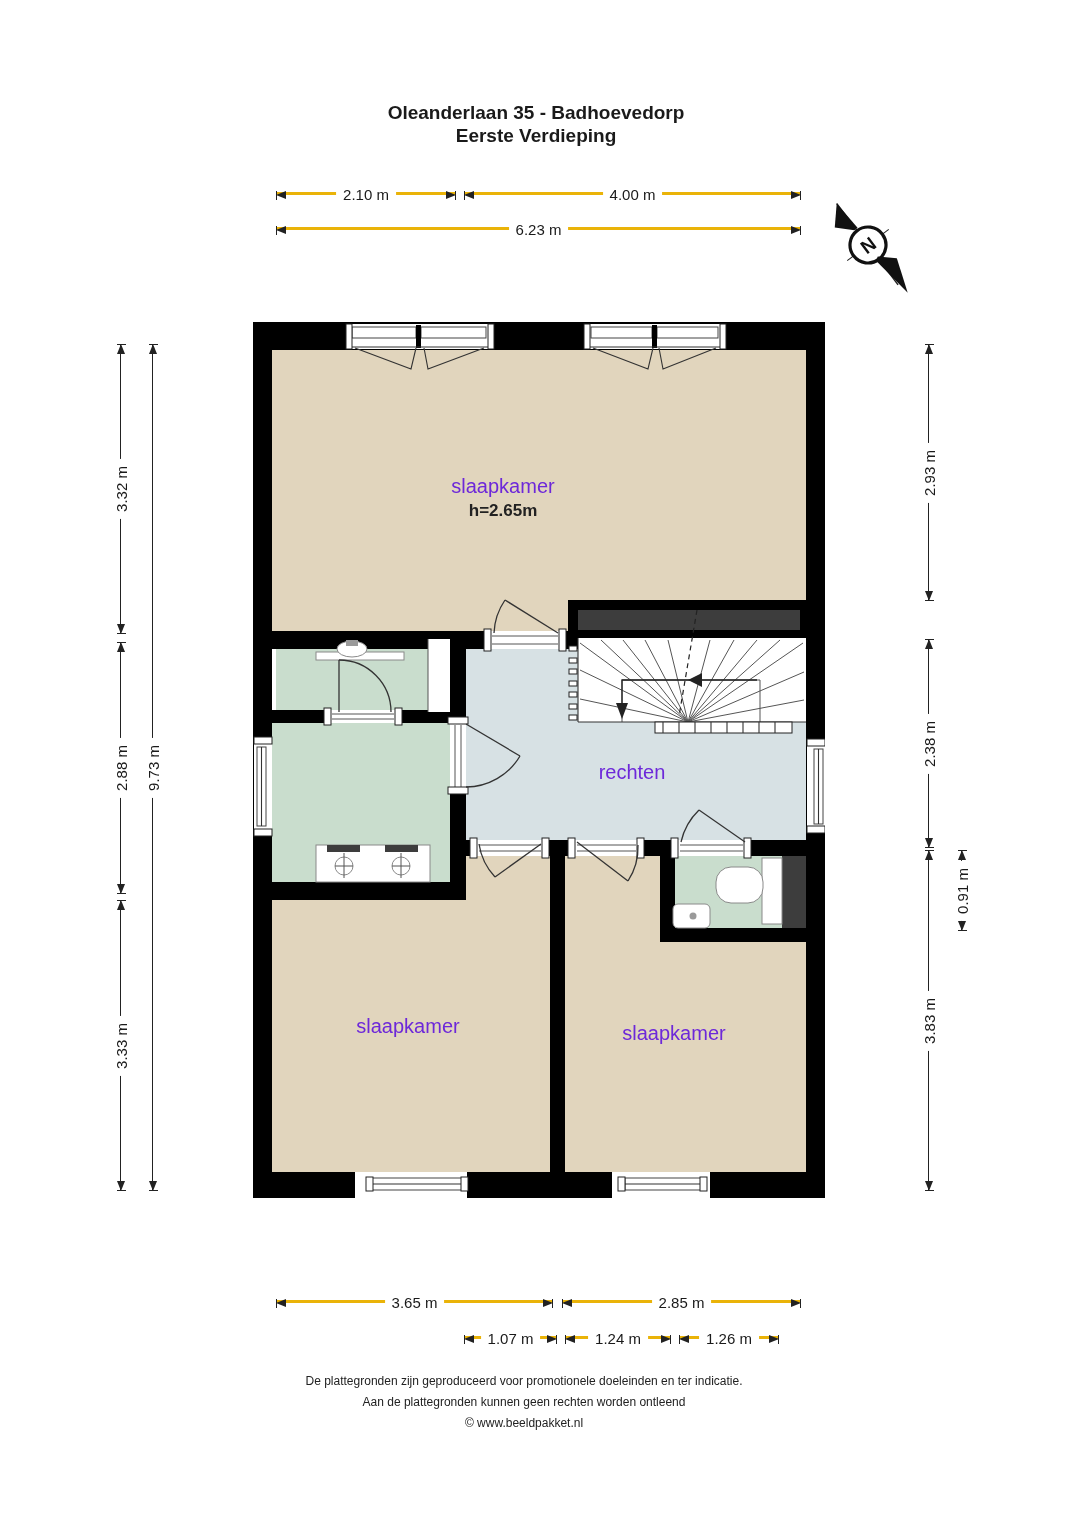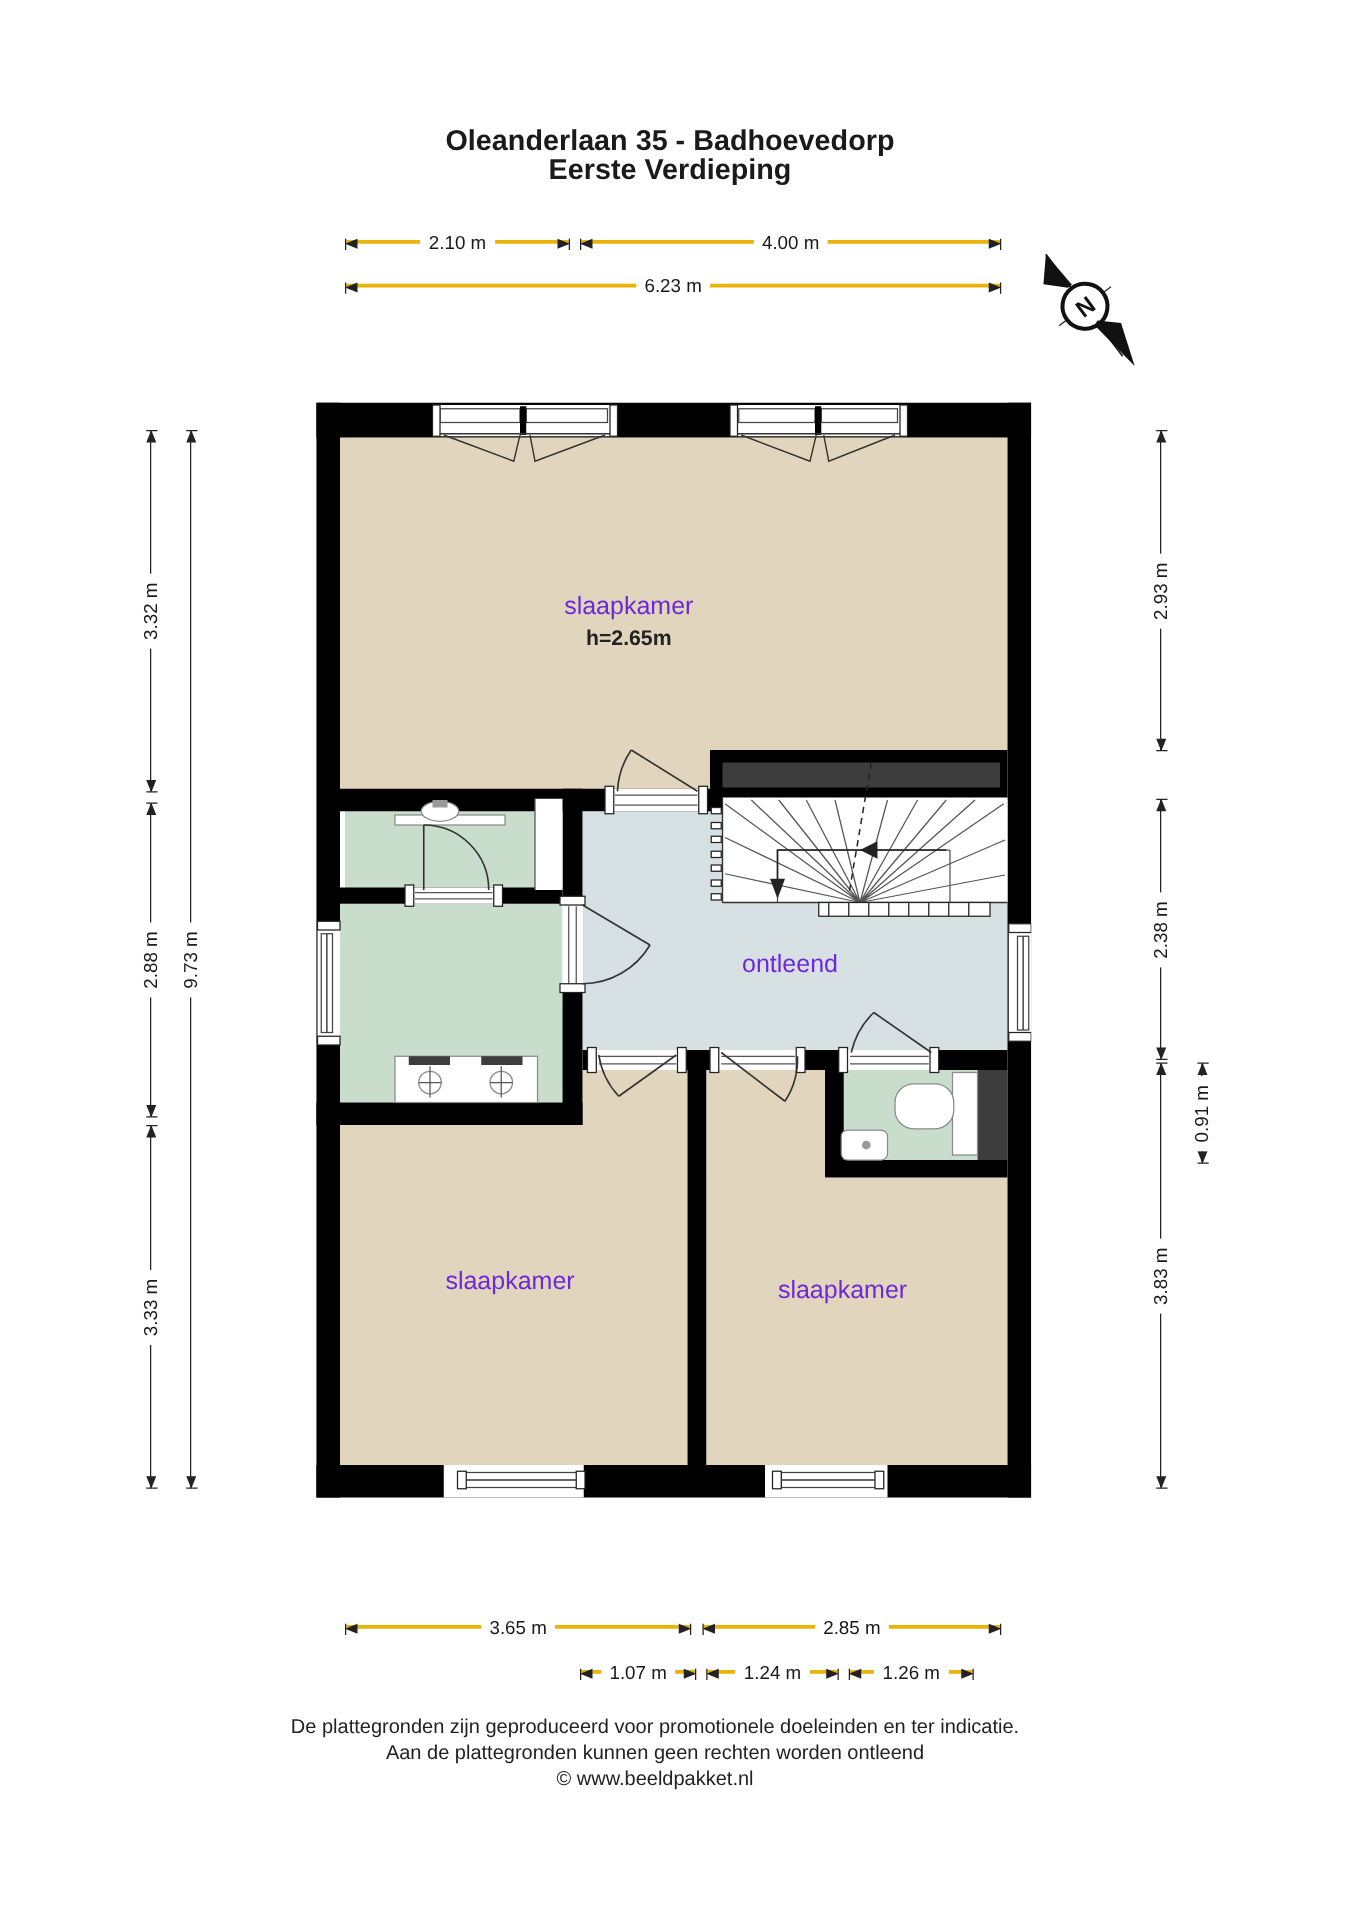--- a/index.html
+++ b/index.html
@@ -5,24 +5,24 @@
   :root{
     --wall:#000000; --room_beige:#e1d5bd; --wet_green:#c9ddcd;
     --landing_blue:#d7e1e4; --shaft_grey:#3d3d3d;
   }
   html,body{margin:0;padding:0;}
   body{
     width:1080px;height:1527px;position:relative;background:#ffffff;
     font-family:"Liberation Sans", sans-serif;color:#1a1a1a;overflow:hidden;
   }
   .abs{position:absolute;}
-  .title-block{left:0;width:1072px;top:101px;text-align:center;font-weight:bold;font-size:23px;line-height:23px;}
+  .title-block{left:0;width:1072px;top:101px;text-align:center;font-weight:bold;font-size:19px;line-height:23px;}
   .room-label{transform:translate(-50%,-50%);font-size:20px;white-space:nowrap;color:#6d28d9;}
   .ceil-note{transform:translate(-50%,-50%);font-size:17px;font-weight:bold;white-space:nowrap;color:#222;}
-  .footer-block{left:0;width:1048px;top:1371px;text-align:center;font-size:16px;line-height:21px;color:#222;}
+  .footer-block{left:0;width:1048px;top:1371px;text-align:center;font-size:12px;line-height:21px;color:#222;}
 
   
   .dim{position:absolute;}
   .dim-h{height:0;border-top:3px solid #eab308;}
   .dim-v{width:0;border-left:1px solid #222;}
   .dim b{font-weight:normal;font-size:15px;background:#fff;padding:0 7px;white-space:nowrap;position:absolute;}
   .dim-h b{left:50%;top:0;transform:translate(-50%,-54%);}
   .dim-v b{left:0;top:50%;transform:translate(-50%,-50%) rotate(-90deg);}
   .dim i{position:absolute;width:0;height:0;border:4px solid transparent;}
   .dim-h i.l{left:-1px;top:-4.5px;border-left:0;border-right:10px solid #222;}
@@ -352,21 +352,21 @@
       </g>
     <g>
         <path class="door" d="M745 842L699 810"></path>
         <path class="door" d="M681 842A64 64 0 0 1 699 810"></path>
       </g>
   </g>
 </svg>
 
 <div class="abs room-label" style="left:503px;top:486px;">slaapkamer</div>
 <div class="abs ceil-note" style="left:503px;top:511px;">h=2.65m</div>
-<div class="abs room-label" style="left:632px;top:772px;">ontleend</div>
+<div class="abs room-label" style="left:632px;top:772px;">rechten</div>
 <div class="abs room-label" style="left:408px;top:1026px;">slaapkamer</div>
 <div class="abs room-label" style="left:674px;top:1033px;">slaapkamer</div>
 
 <div class="abs footer-block">
   <div>De plattegronden zijn geproduceerd voor promotionele doeleinden en ter indicatie.</div>
   <div>Aan de plattegronden kunnen geen rechten worden ontleend</div>
   <div>© www.beeldpakket.nl</div>
 </div>
 
 </body></html>

